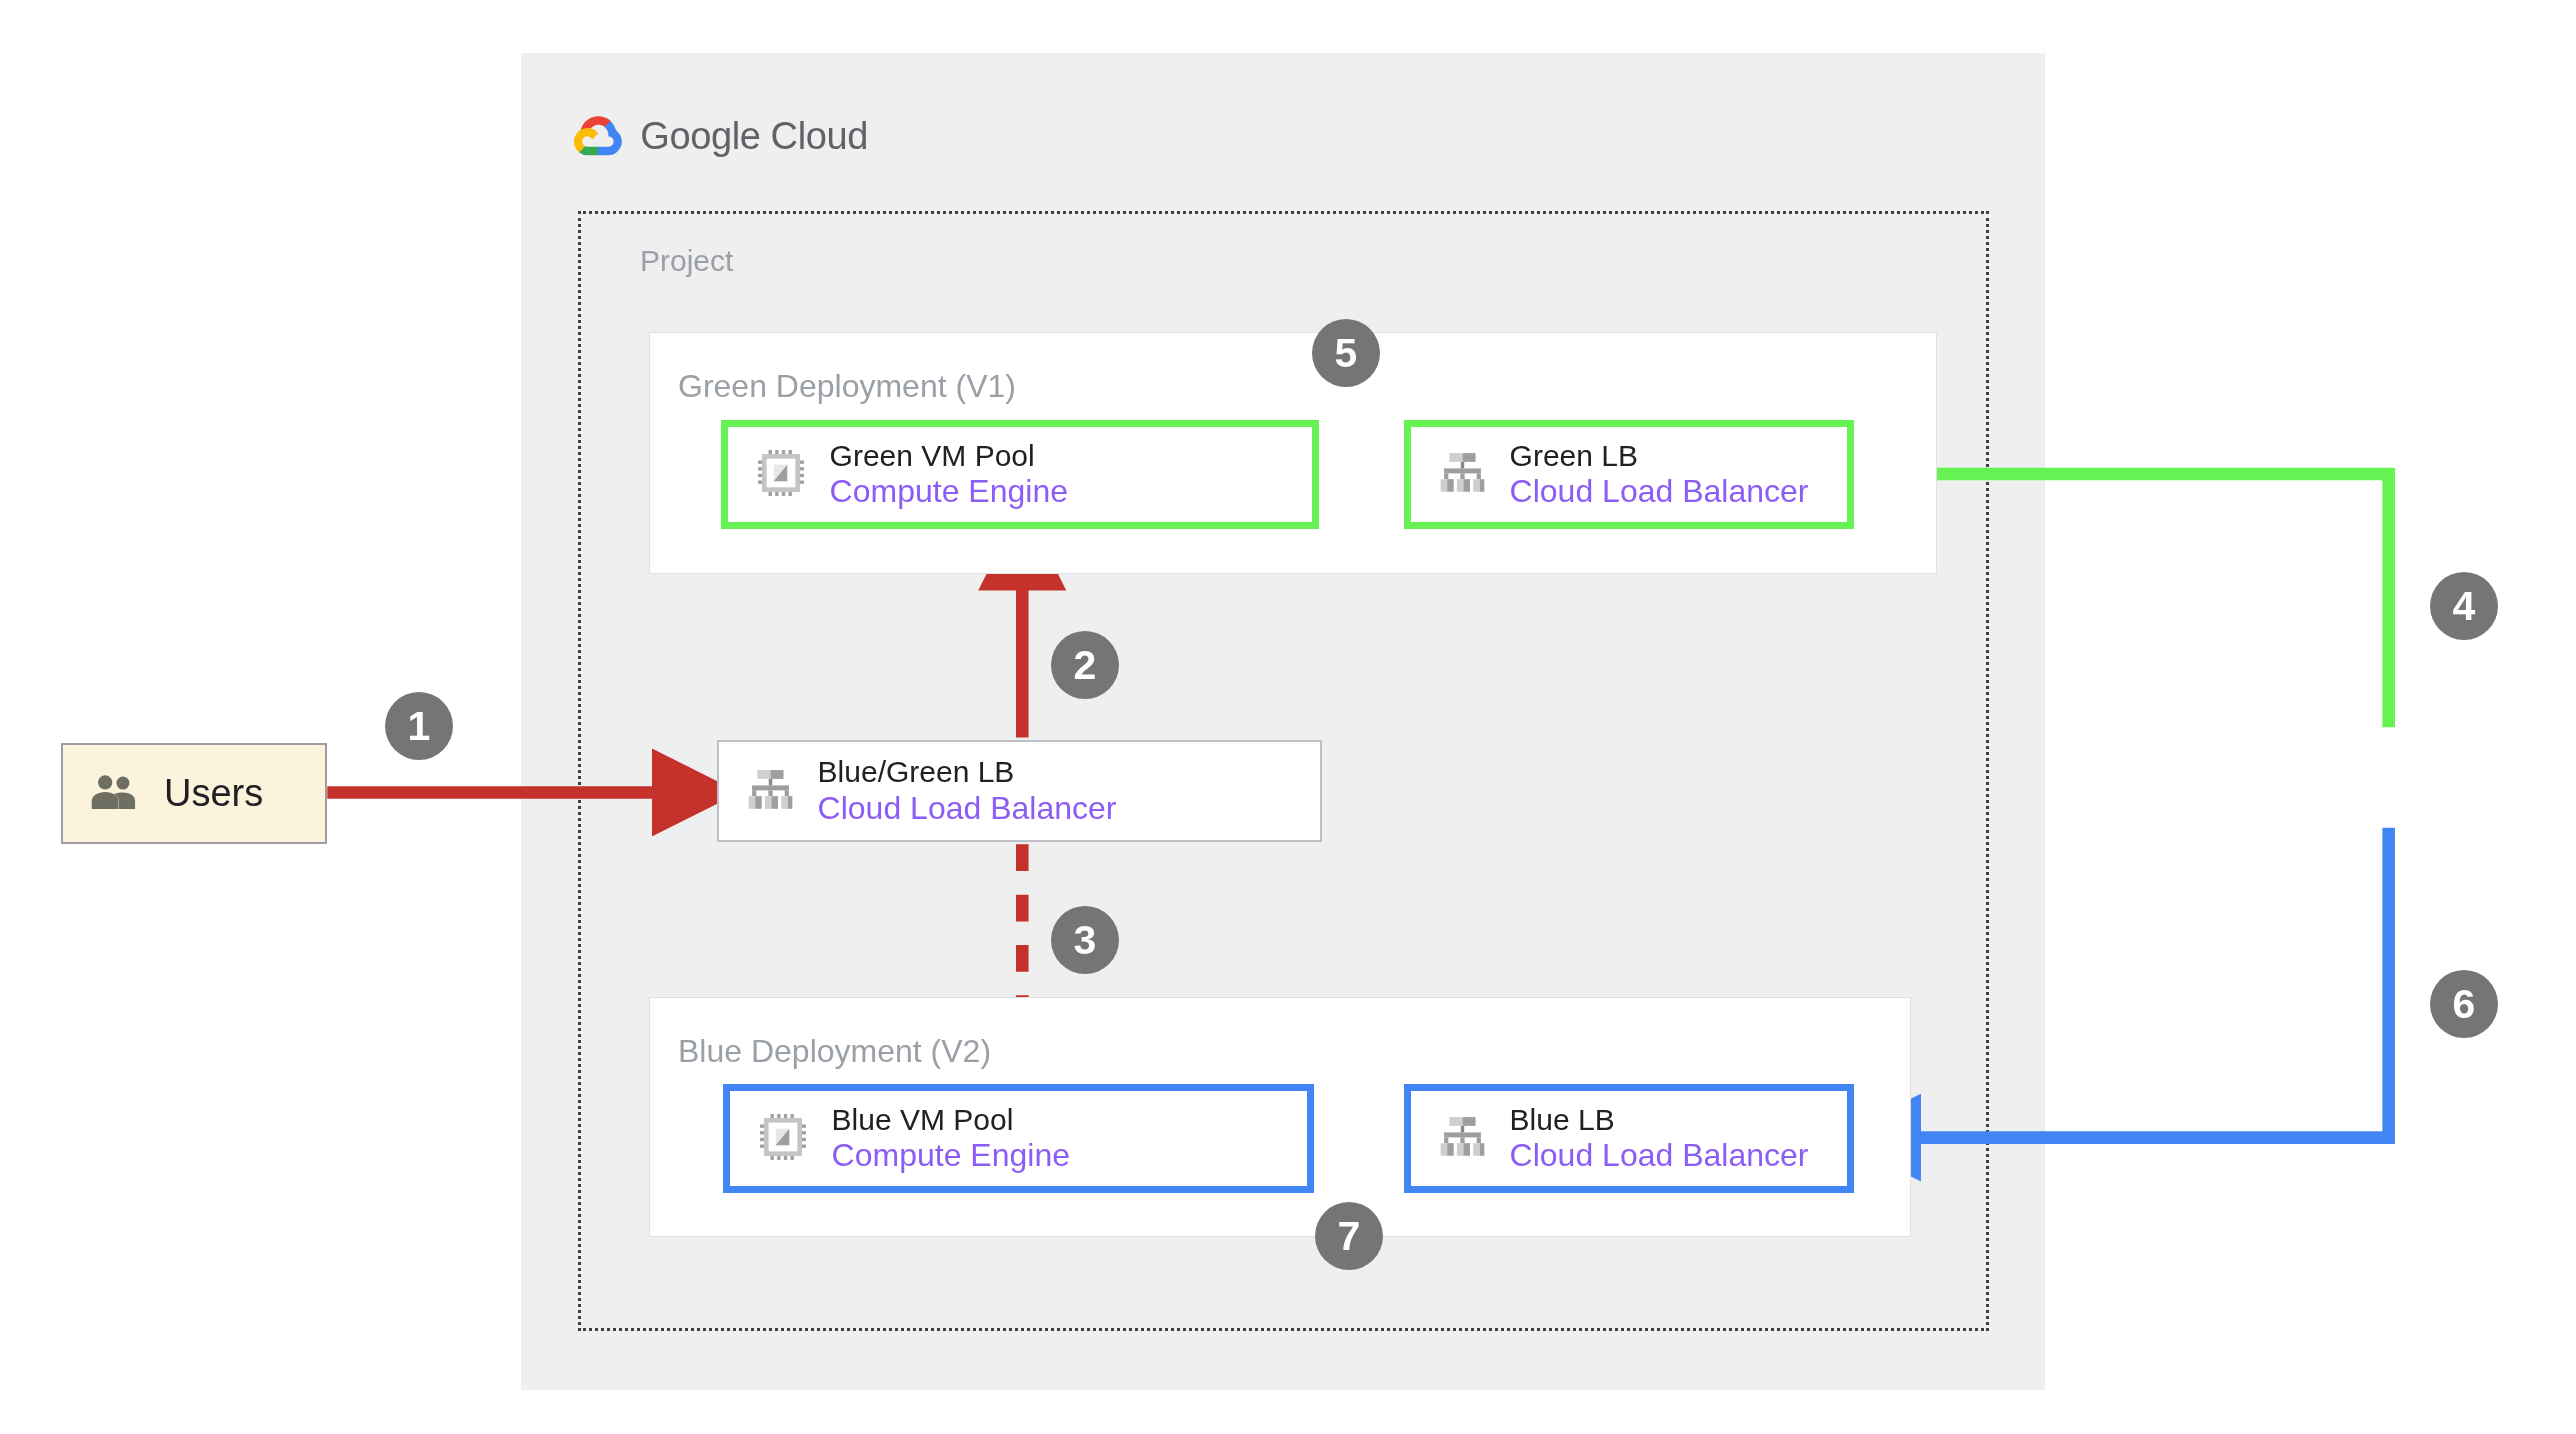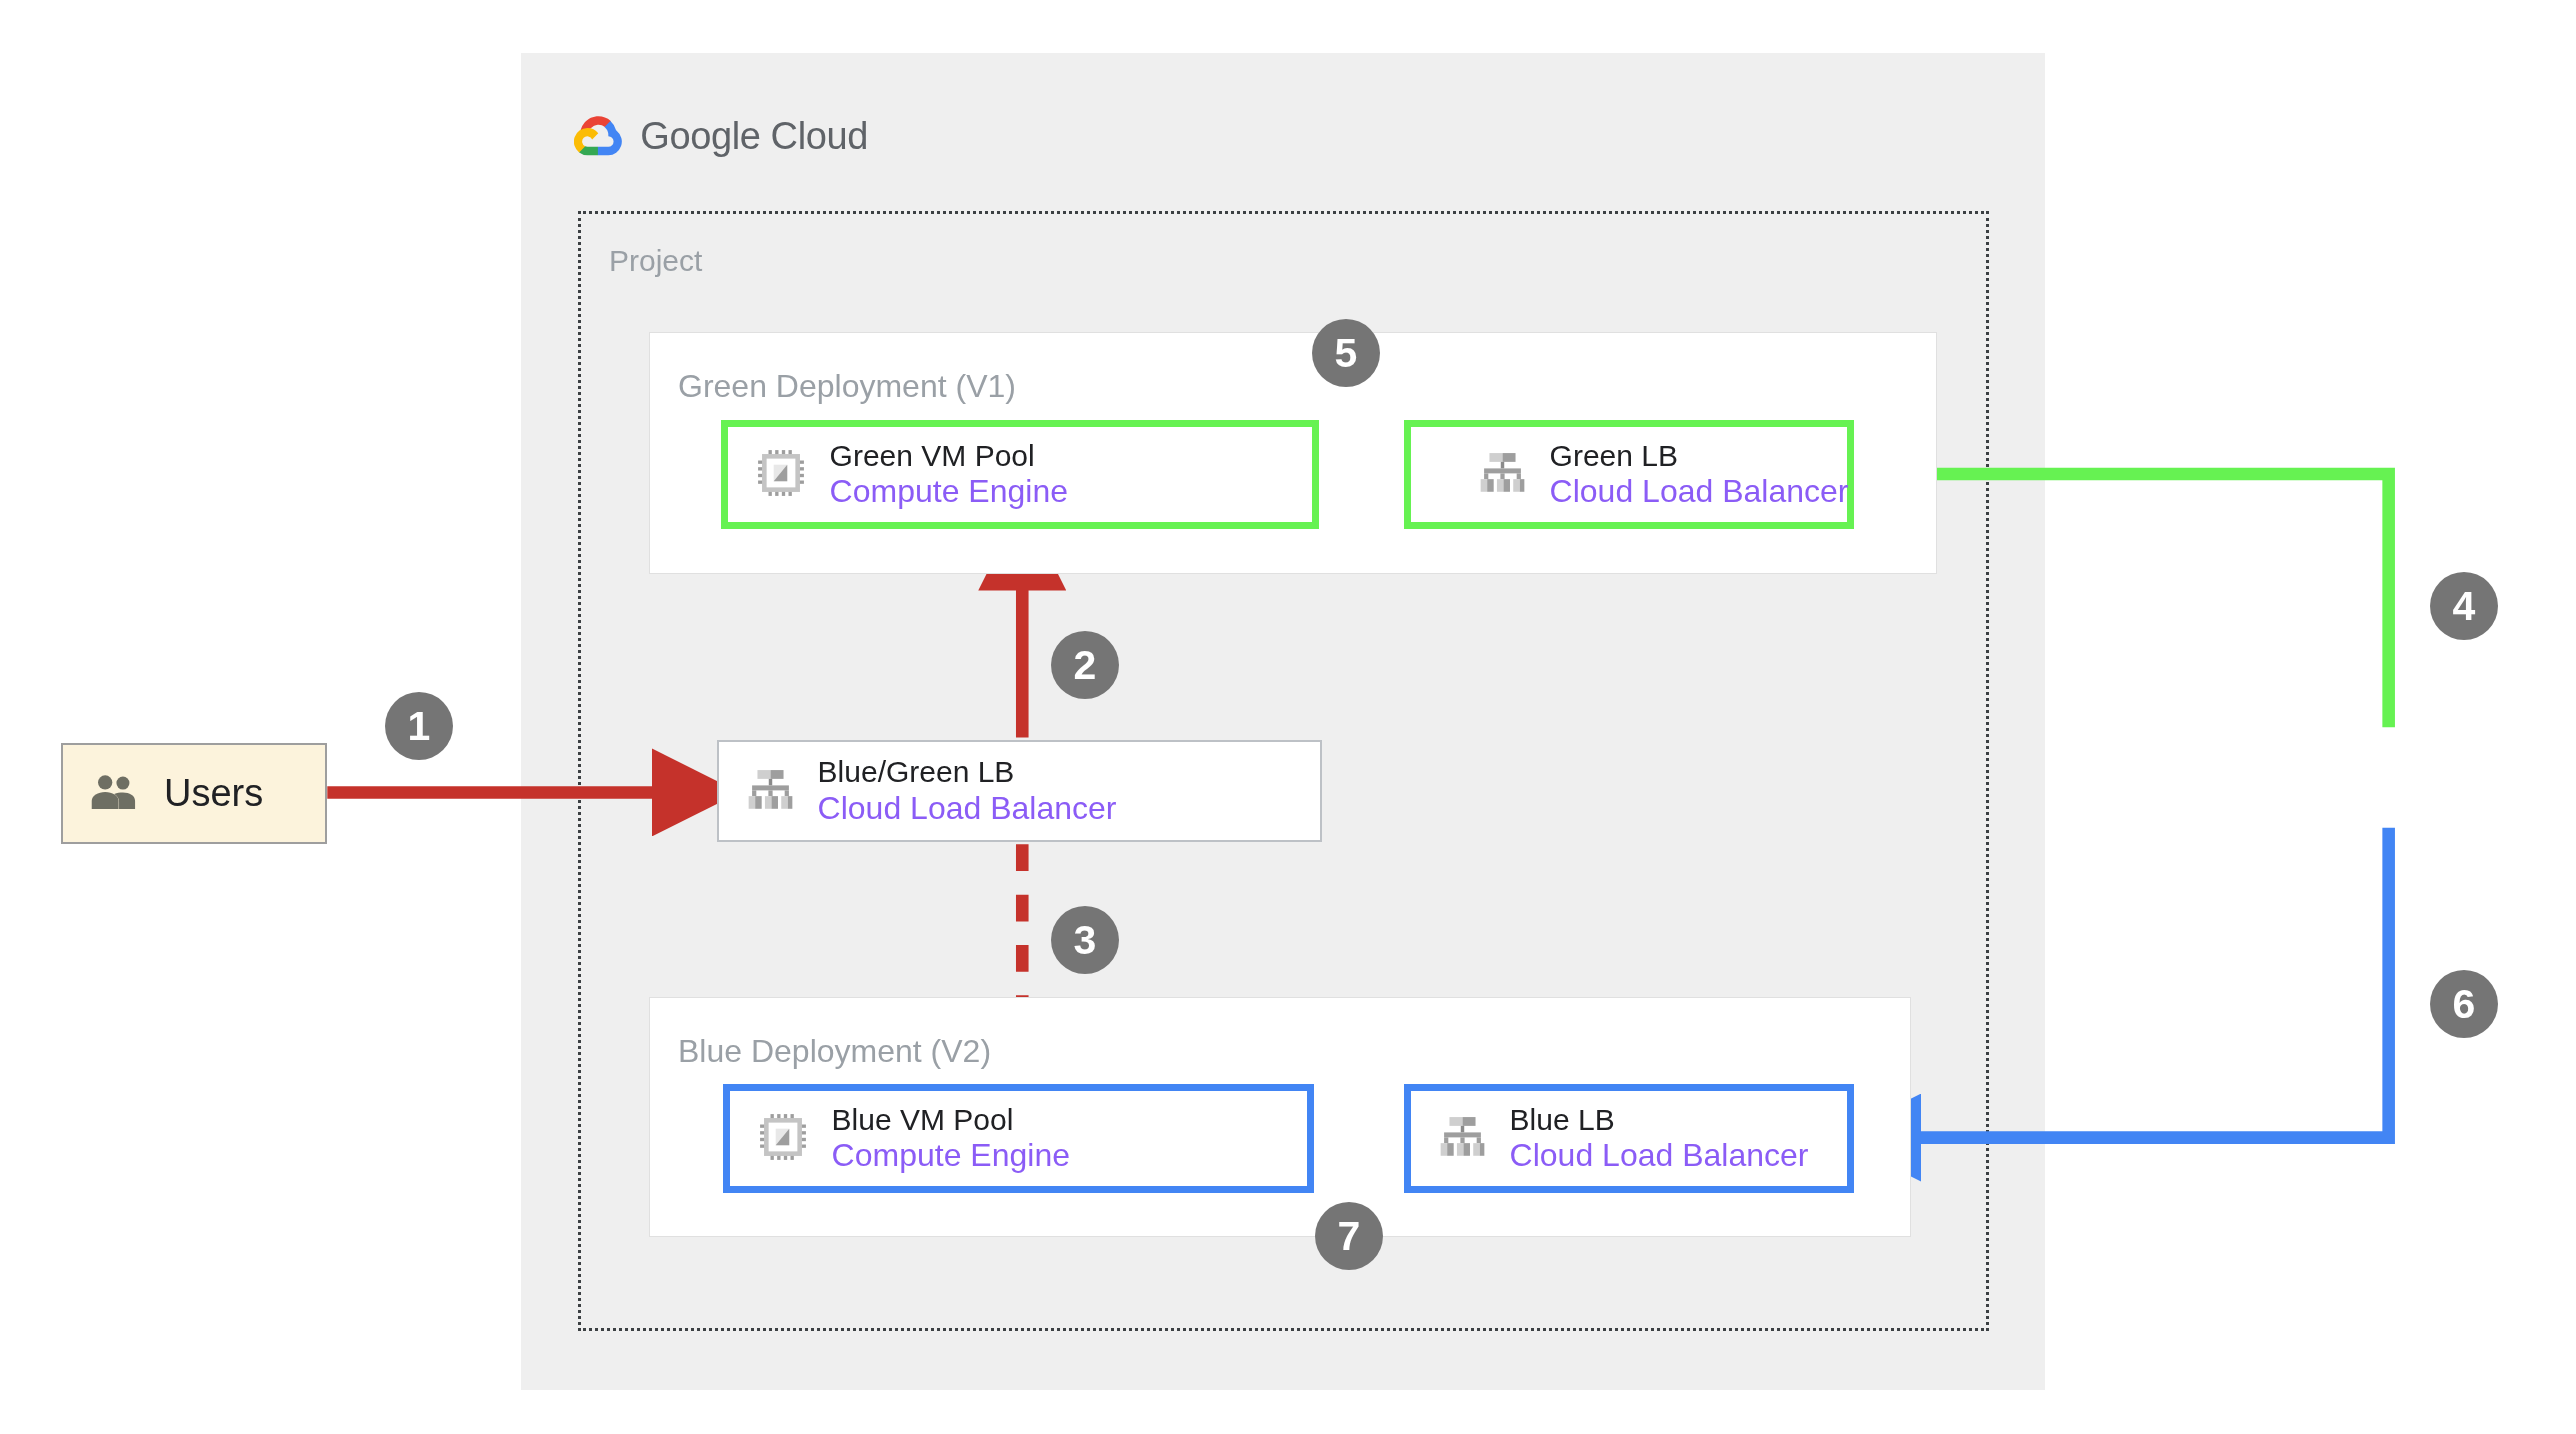--- a/index.html
+++ b/index.html
@@ -10,37 +10,37 @@
   
   #gcp-panel{left:521px;top:53px;width:1524px;height:1337px;background:#efefef;}
 
   
   #gcp-header{left:574px;top:102px;width:409px;height:68px;display:flex;align-items:center;gap:17.3px;}
   #gcp-wordmark{font-size:38px;color:#5f6368;letter-spacing:-0.4px;white-space:nowrap;}
   #gcp-wordmark .w2{font-weight:400;}
 
   
   #project-box{left:578px;top:211px;width:1411px;height:1120px;border:3.1px dotted #3c4043;}
-  #project-label{left:609px;top:244px;font-size:30px;color:#9aa0a6;}
+  #project-label{left:640px;top:244px;font-size:30px;color:#9aa0a6;}
 
   
   .deploy-group{background:#ffffff;border:1.6px solid #e0e0e0;}
   #green-group{left:649px;top:332px;width:1288px;height:242px;}
   #blue-group{left:649px;top:997px;width:1262px;height:240px;}
   .group-label{position:absolute;left:28px;top:35px;font-size:32px;color:#9aa0a6;white-space:nowrap;}
 
   
   .node{background:#ffffff;display:flex;align-items:center;}
   .node-ic{flex:0 0 auto;margin-left:28px;margin-right:23.6px;}
   .node-txt{display:flex;flex-direction:column;justify-content:center;}
   .node-title{font-size:30px;color:#202124;line-height:1.18;white-space:nowrap;}
   .node-sub{font-size:32px;color:#8b5cf6;line-height:1.18;white-space:nowrap;}
 
   #green-vm{left:721px;top:420px;width:598px;height:109px;border:7.9px solid #66f252;}
-  #green-lb{left:1404px;top:420px;width:450px;height:109px;border:7.9px solid #66f252;padding-left:40px;}
+  #green-lb{left:1404px;top:420px;width:450px;height:109px;border:7.9px solid #66f252;}
   #blue-vm{left:723px;top:1084px;width:591px;height:109px;border:7.9px solid #4285f4;}
   #blue-lb{left:1404px;top:1084px;width:450px;height:109px;border:7.9px solid #4285f4;}
   #bg-lb{left:717px;top:740px;width:605px;height:102px;border:2.4px solid #bdc1c6;}
 
   
   .actor{background:#fcf3dc;border:2.4px solid #9e9e9e;display:flex;align-items:center;}
   .actor .node-ic{margin-left:27px;margin-right:22px;}
   .actor .node-title{font-size:38px;}
   #users-box{left:61px;top:743px;width:266px;height:101px;}
   #qa-box{left:2250px;top:727px;width:277px;height:101px;}

